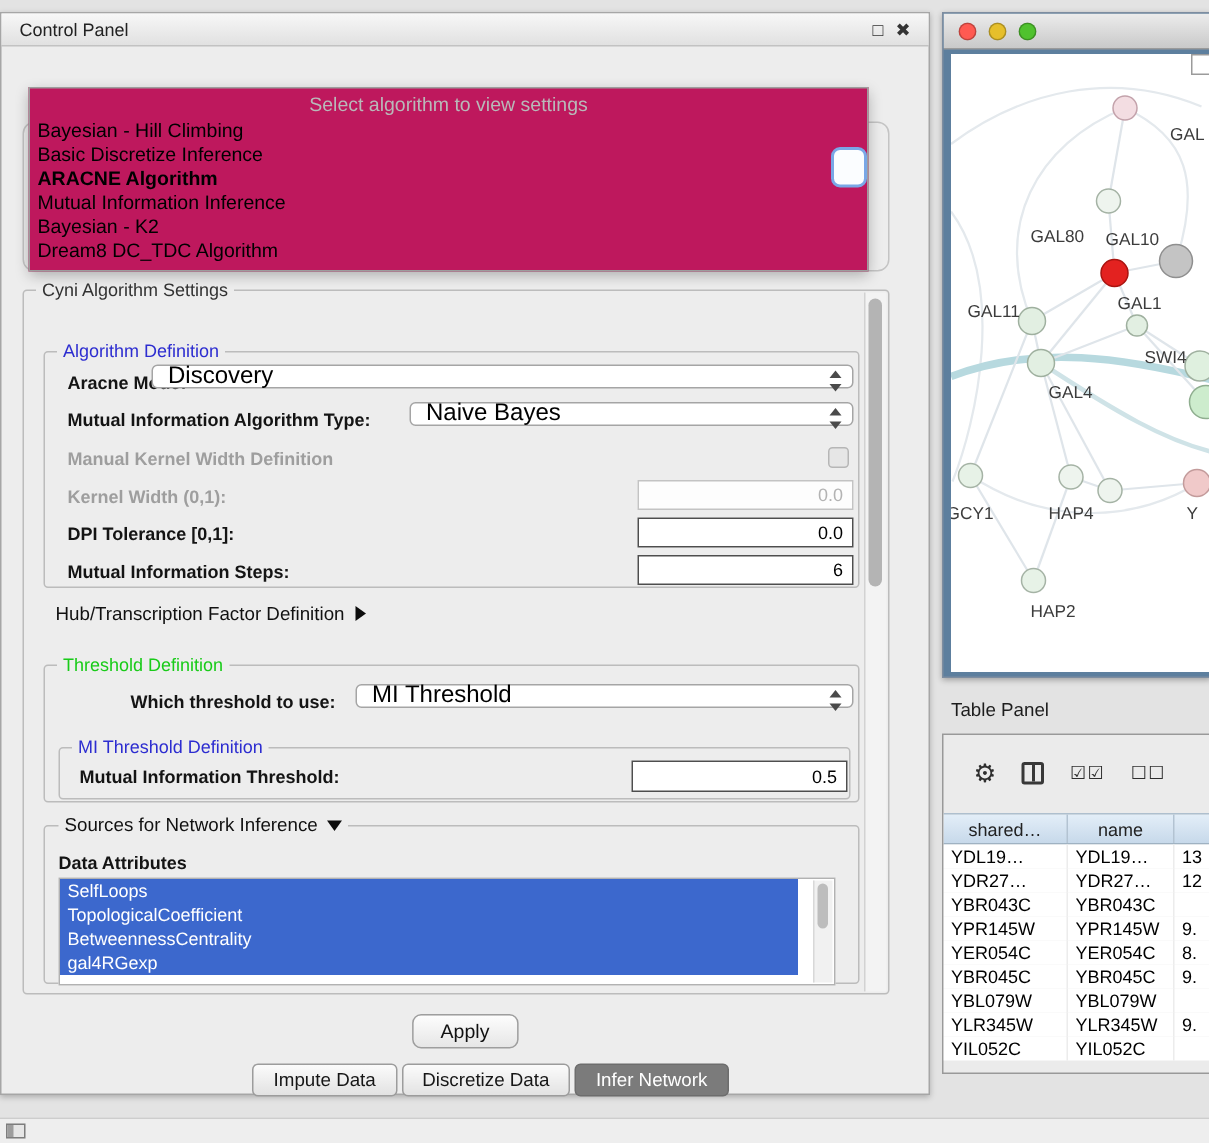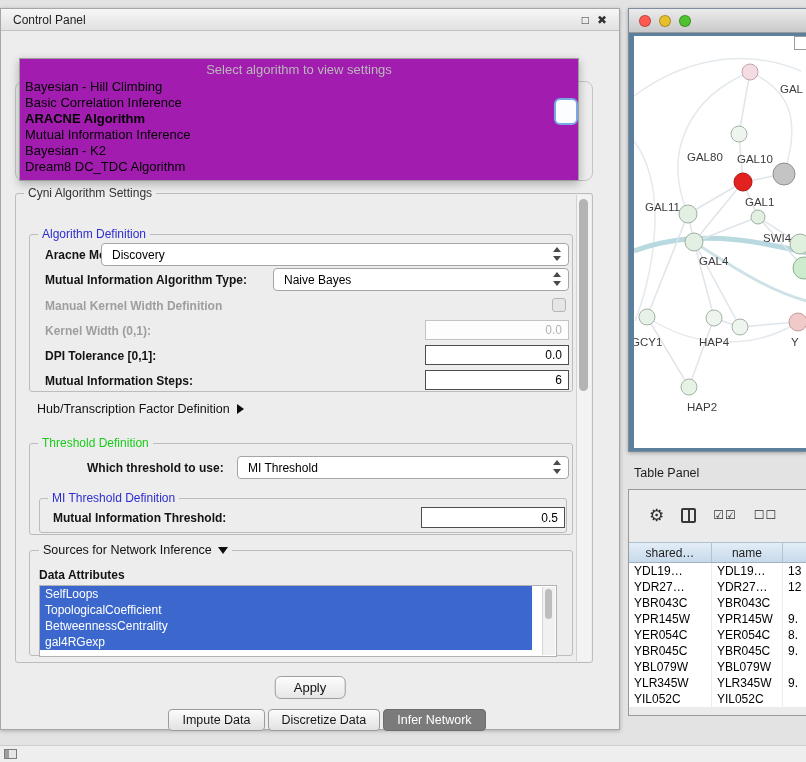--- a/index.html
+++ b/index.html
@@ -38,42 +38,42 @@
   .net-ico::before{content:"";position:absolute;left:1px;top:6px;width:4px;height:4px;background:#2fa12f;border-radius:50%;
     box-shadow:6px -5px 0 #2fa12f,6px 2px 0 #74b874;}
 
   
   .hidden-outline{position:absolute;left:14px;top:72px;width:578px;height:100px;border:1px solid #c4c4c4;border-radius:8px;box-sizing:border-box;z-index:1;}
   .focus-frag{position:absolute;left:553px;top:89px;width:24px;height:27px;border:2px solid #7aa7e6;border-radius:6px;background:#fbfdff;box-sizing:border-box;z-index:45;}
 
   
   .algo-popup{
     position:absolute;left:18px;top:49px;width:560px;z-index:40;
-    background:#a21caf;border:1px solid #9d9d9d;box-sizing:border-box;
+    background:#be185d;border:1px solid #9d9d9d;box-sizing:border-box;
     box-shadow:0 3px 9px rgba(0,0,0,.28);padding-bottom:5px;
   }
   .dd-placeholder{color:#b9b9b9;font-size:13px;text-align:center;padding:3px 0 2px 0;}
   .dd-item{font-size:13px;line-height:16px;padding:0 5px;color:#000;white-space:nowrap;}
   .dd-item.selected{font-weight:bold;}
 
   
   .group{position:absolute;border:1px solid #bcbcbc;border-radius:3px;box-sizing:border-box;}
   .group-title{position:absolute;top:-8px;left:8px;background:#ededed;padding:0 4px;font-size:12px;white-space:nowrap;}
   .t-black{color:#333;}
   .t-blue{color:#2d2dd0;}
   .t-green{color:#19cb19;text-align:center;}
 
   .flabel{position:absolute;font-size:12px;font-weight:bold;color:#141414;white-space:nowrap;}
   .flabel.disabled{color:#9e9e9e;}
   .plain-label{position:absolute;font-size:12.5px;color:#111;white-space:nowrap;}
 
   .combo{
-    position:absolute;height:23px;background:#fff;border:1px solid #a5a5a5;border-radius:4px;
+    position:absolute;height:16px;background:#fff;border:1px solid #a5a5a5;border-radius:4px;
     box-sizing:border-box;display:flex;align-items:center;
-    font-size:12px;color:#000;padding:0 20px 0 10px;
+    font-size:16px;color:#000;padding:0 20px 0 10px;
   }
   .combo-arrows{position:absolute;right:7px;top:3px;width:8px;height:14px;}
   .combo-arrows::before{content:"";position:absolute;top:0;left:0;border-left:4px solid transparent;border-right:4px solid transparent;border-bottom:5px solid #4a4a4a;}
   .combo-arrows::after{content:"";position:absolute;bottom:0;left:0;border-left:4px solid transparent;border-right:4px solid transparent;border-top:5px solid #4a4a4a;}
 
   .field{
     position:absolute;height:20px;box-sizing:border-box;background:#fff;
     border:1px solid #8f8f8f;font-size:12px;text-align:right;padding:0 6px;
     font-family:"Liberation Sans",sans-serif;color:#000;
   }
@@ -178,21 +178,21 @@
   </div>
 
 
   <div class="hidden-outline"></div>
   <div class="focus-frag"></div>
 
   <div class="algo-popup">
     <div class="dd-placeholder">Select algorithm to view settings</div>
     <div>
         <div class="dd-item">Bayesian - Hill Climbing</div>
-        <div class="dd-item">Basic Correlation Inference</div>
+        <div class="dd-item">Basic Discretize Inference</div>
         <div class="dd-item selected">ARACNE Algorithm</div>
         <div class="dd-item">Mutual Information Inference</div>
         <div class="dd-item">Bayesian - K2</div>
         <div class="dd-item">Dream8 DC_TDC Algorithm</div>
       </div>
   </div>
 
   <div class="group" style="left:14px;top:184px;width:578px;height:470px;">
     <span class="group-title t-black">Cyni Algorithm Settings</span>
     <div class="v-scroll">

